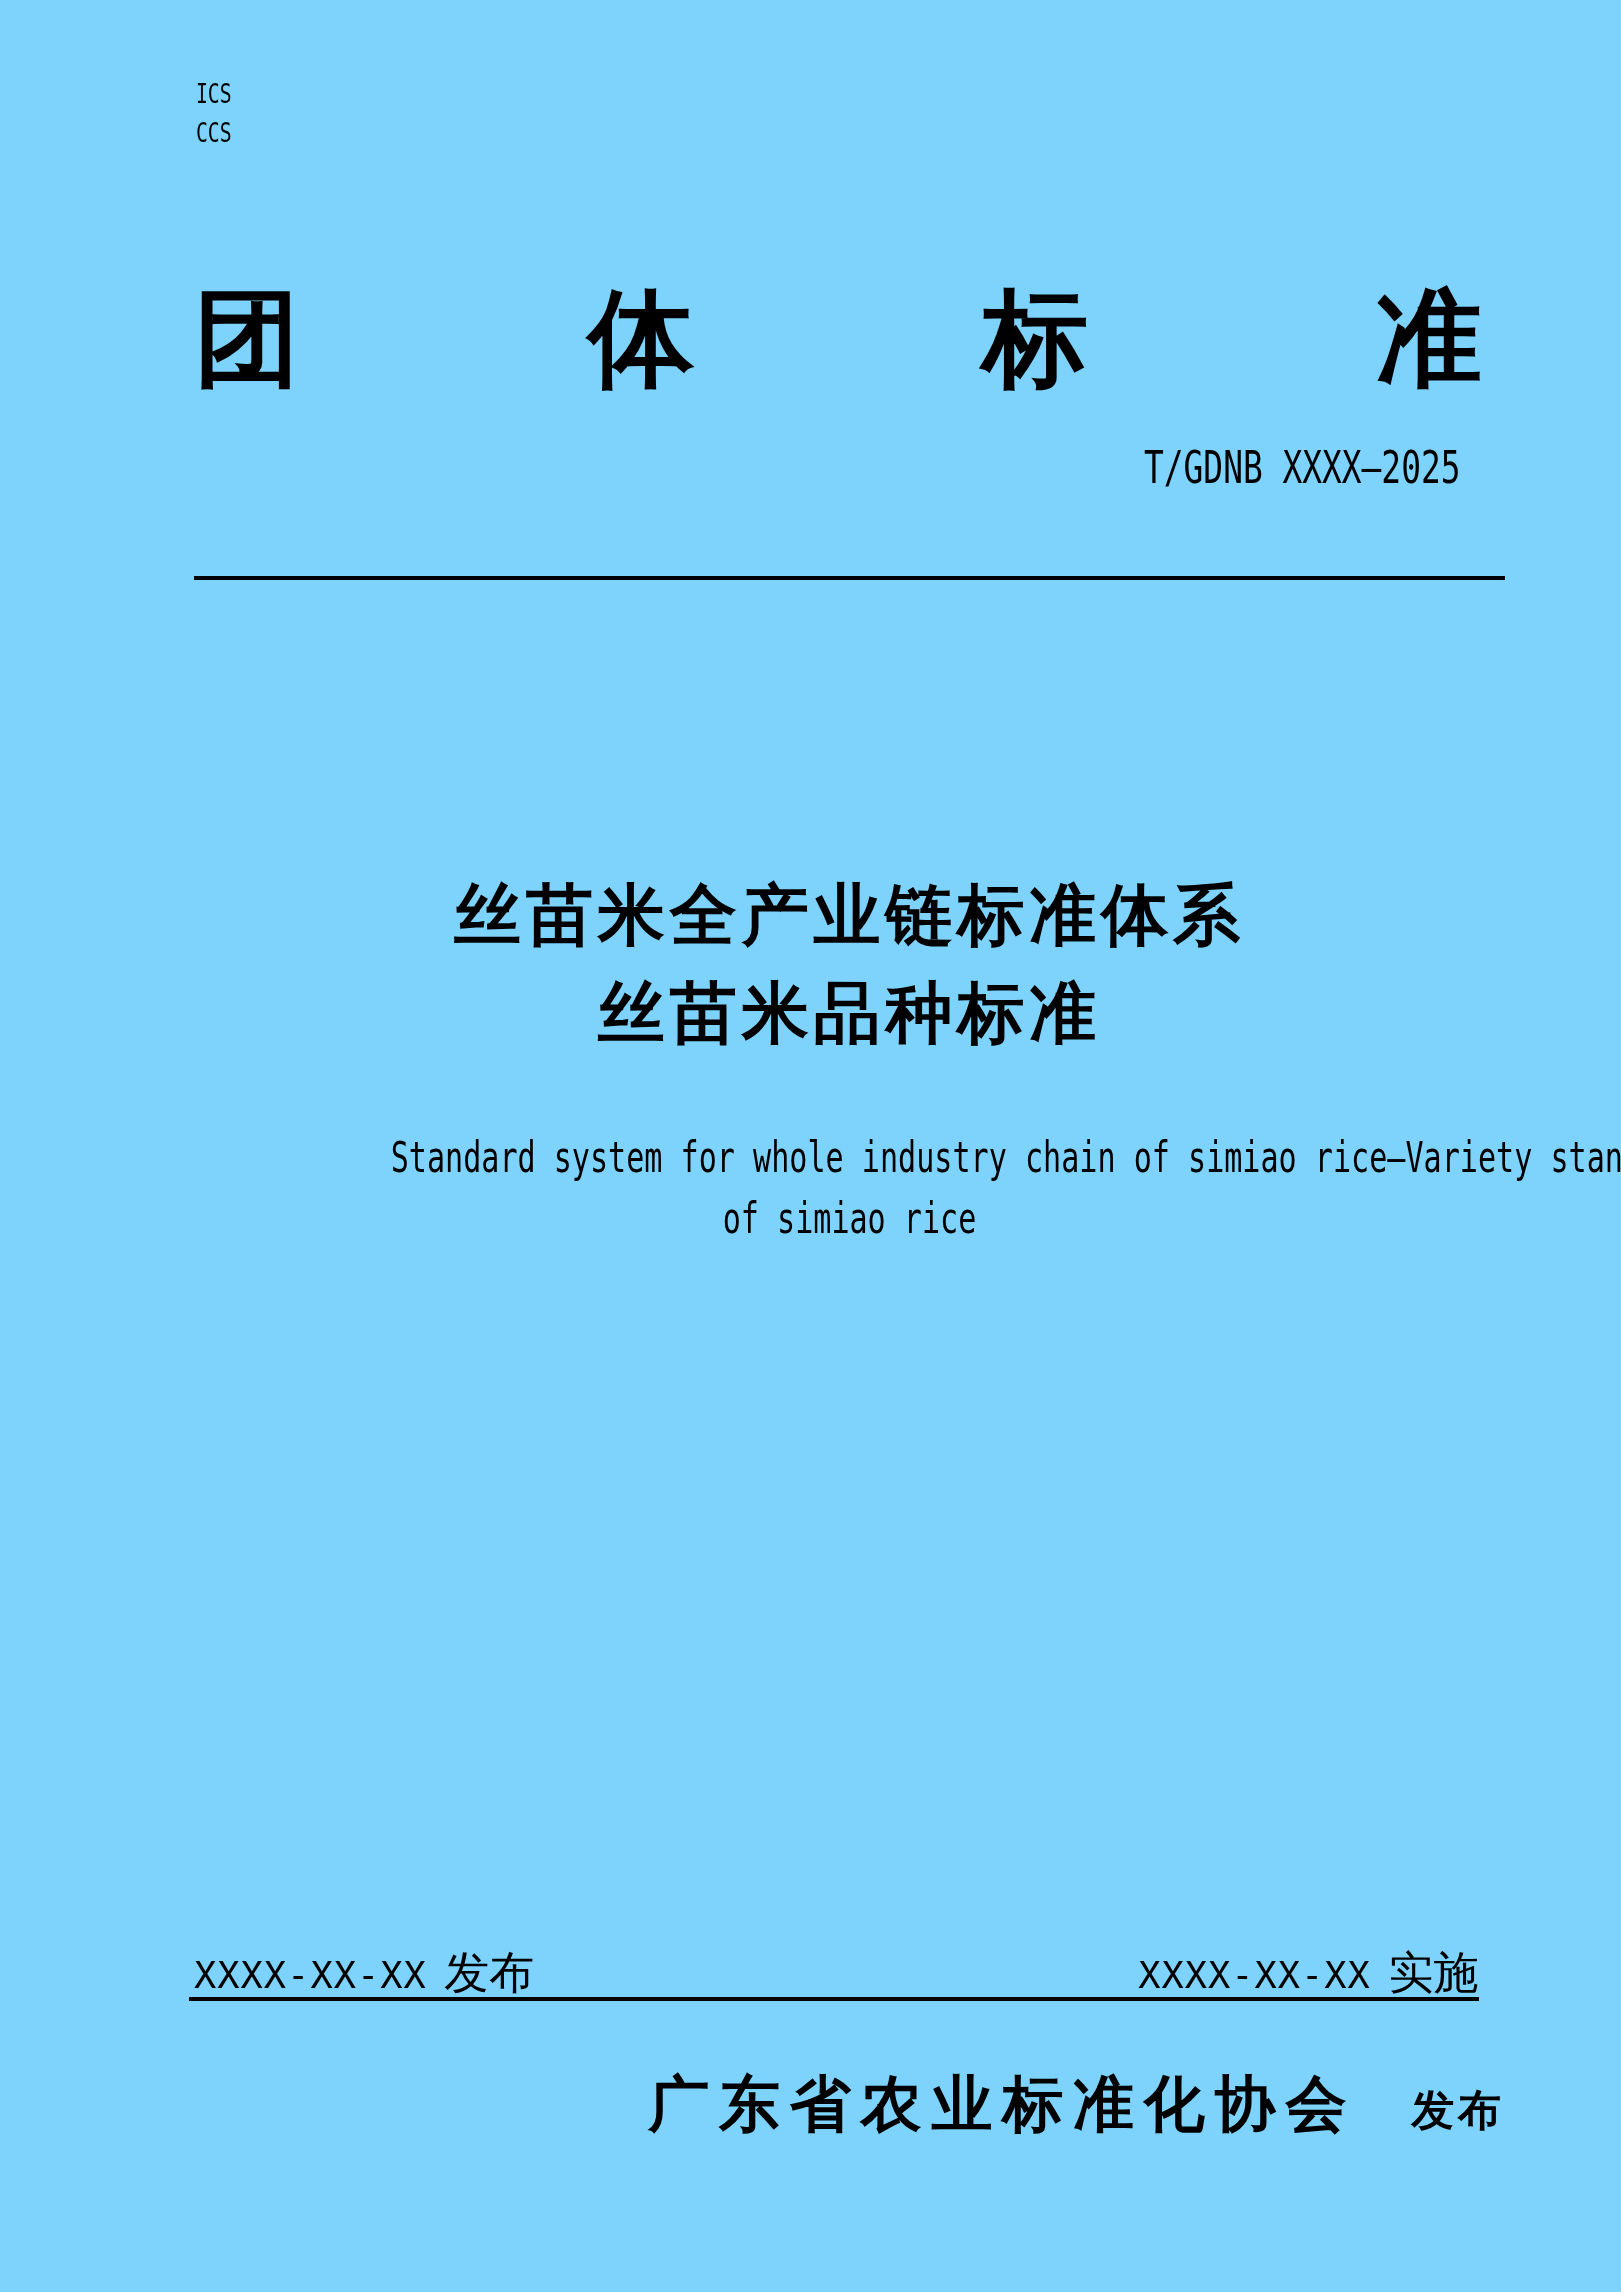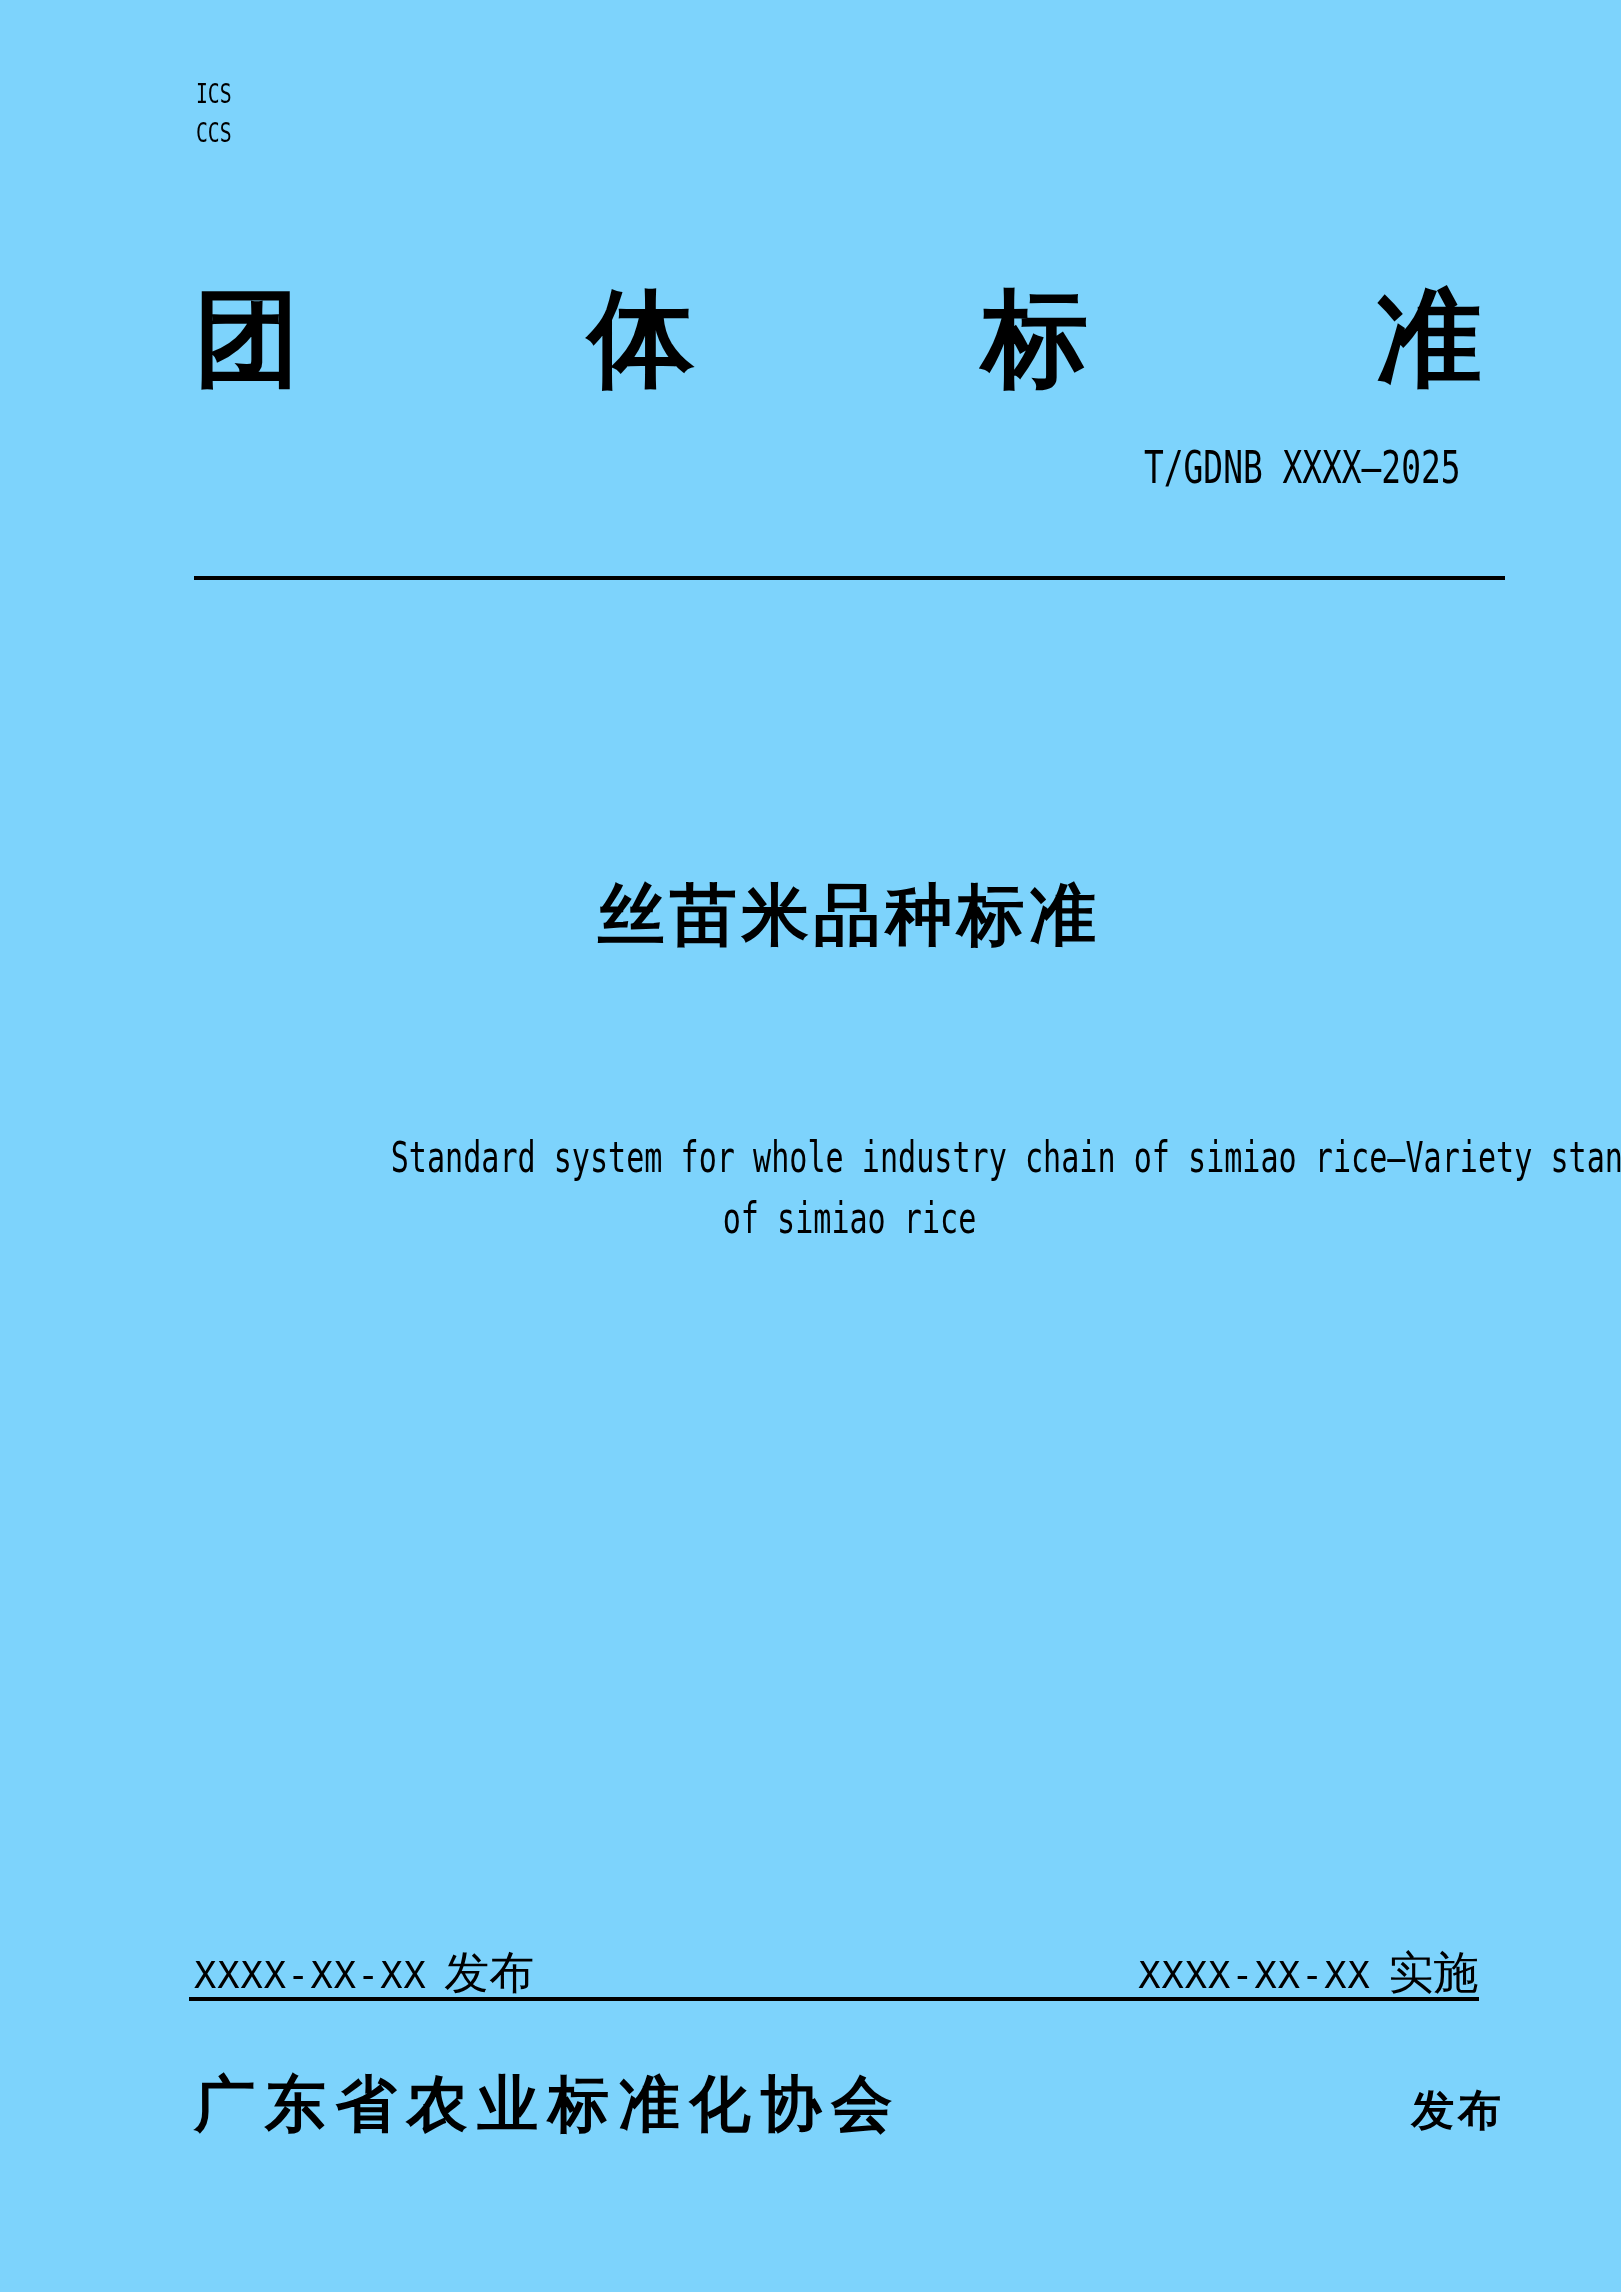--- a/index.html
+++ b/index.html
@@ -124,21 +124,21 @@
     font-weight: 500;
   }
 
   
   .publisher-row {
     position: absolute;
     left: 194px;
     top: 2064px;
     width: 1311px;
     display: flex;
-    justify-content: space-between;
+    justify-content: flex-end;
     align-items: baseline;
     gap: 55px;
     font-family: "Liberation Serif", "DejaVu Serif", serif;
     white-space: nowrap;
   }
   .publisher-name {
     font-size: 61px;
     font-weight: 700;
     letter-spacing: 9.8px;
   }
@@ -163,20 +163,21 @@
     <span>体</span>
     <span>标</span>
     <span>准</span>
   </div>
 
   <div class="doc-number">T/GDNB XXXX—2025</div>
 
   <div class="rule top-rule"></div>
 
   <div class="cn-title">
+    <div>丝苗米全产业链标准体系</div>
     <div>丝苗米品种标准</div>
   </div>
 
   <div class="en-title">
     <div>Standard system for whole industry chain of simiao rice—Variety standard</div>
     <div>of simiao rice</div>
   </div>
 
   <div class="dates-row">
     <div class="date-group">

